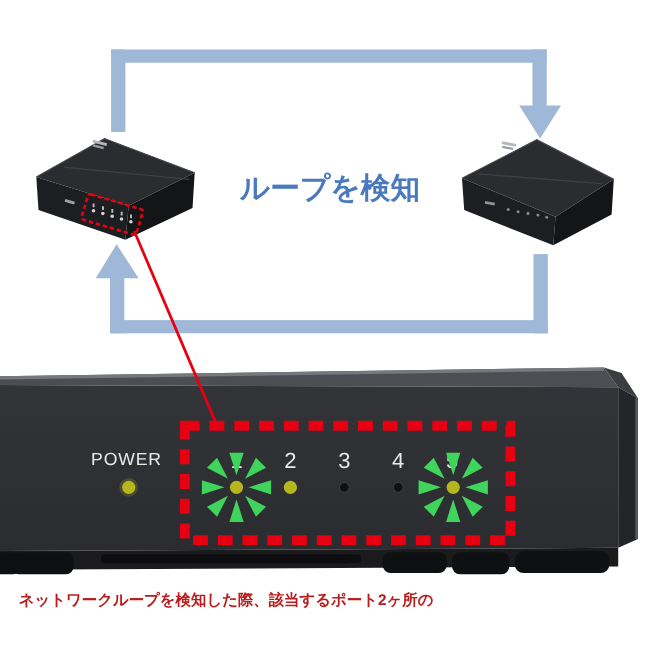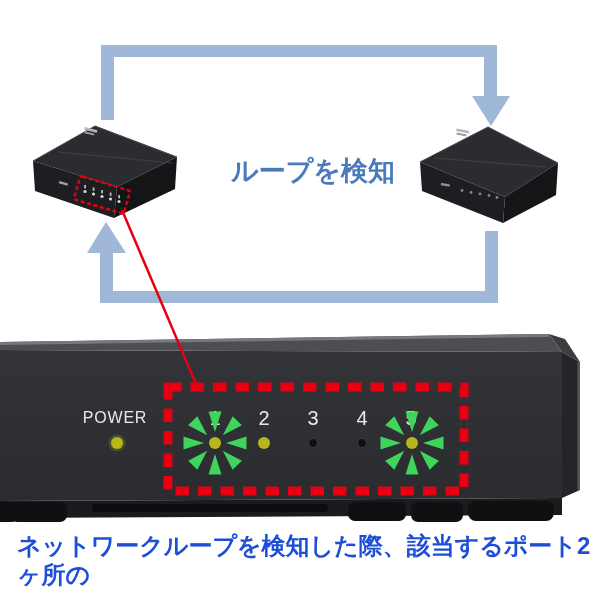--- a/index.html
+++ b/index.html
@@ -3,24 +3,24 @@
 <meta charset="utf-8">
 <style>
   :root{
     --arrow:#a0b8d7; --labelblue:#4a7abc; --red:#e60012;
     --ledy:#b5b71d; --ledg:#3fd45c; --paneltext:#e9e9e9;
   }
   html,body{margin:0;padding:0;background:#fff;}
   .stage{position:relative;width:600px;height:600px;background:#fff;overflow:hidden;
          font-family:"Liberation Sans",sans-serif;}
   .stage svg{position:absolute;left:0;top:0;}
-  .loop-label{position:absolute;left:205px;top:153px;width:190px;text-align:right;
+  .loop-label{position:absolute;left:205px;top:153px;width:190px;text-align:center;
     font-size:27px;font-weight:bold;color:var(--labelblue);white-space:nowrap;}
-  .caption{position:absolute;left:17px;top:531px;font-size:24px;font-weight:bold;
-    color:#1d4ed8;line-height:29px;letter-spacing:0;}
+  .caption{position:absolute;left:17px;top:531px;font-size:14px;font-weight:bold;
+    color:#b91c1c;line-height:29px;letter-spacing:0;}
   .arrowfill{fill:var(--arrow);}
   .redline{stroke:var(--red);}
   .ptext{fill:var(--paneltext);font-family:"Liberation Sans",sans-serif;}
 </style>
 </head>
 <body>
 
 <div class="stage">
 
   <svg width="600" height="600" viewBox="0 0 600 600">

